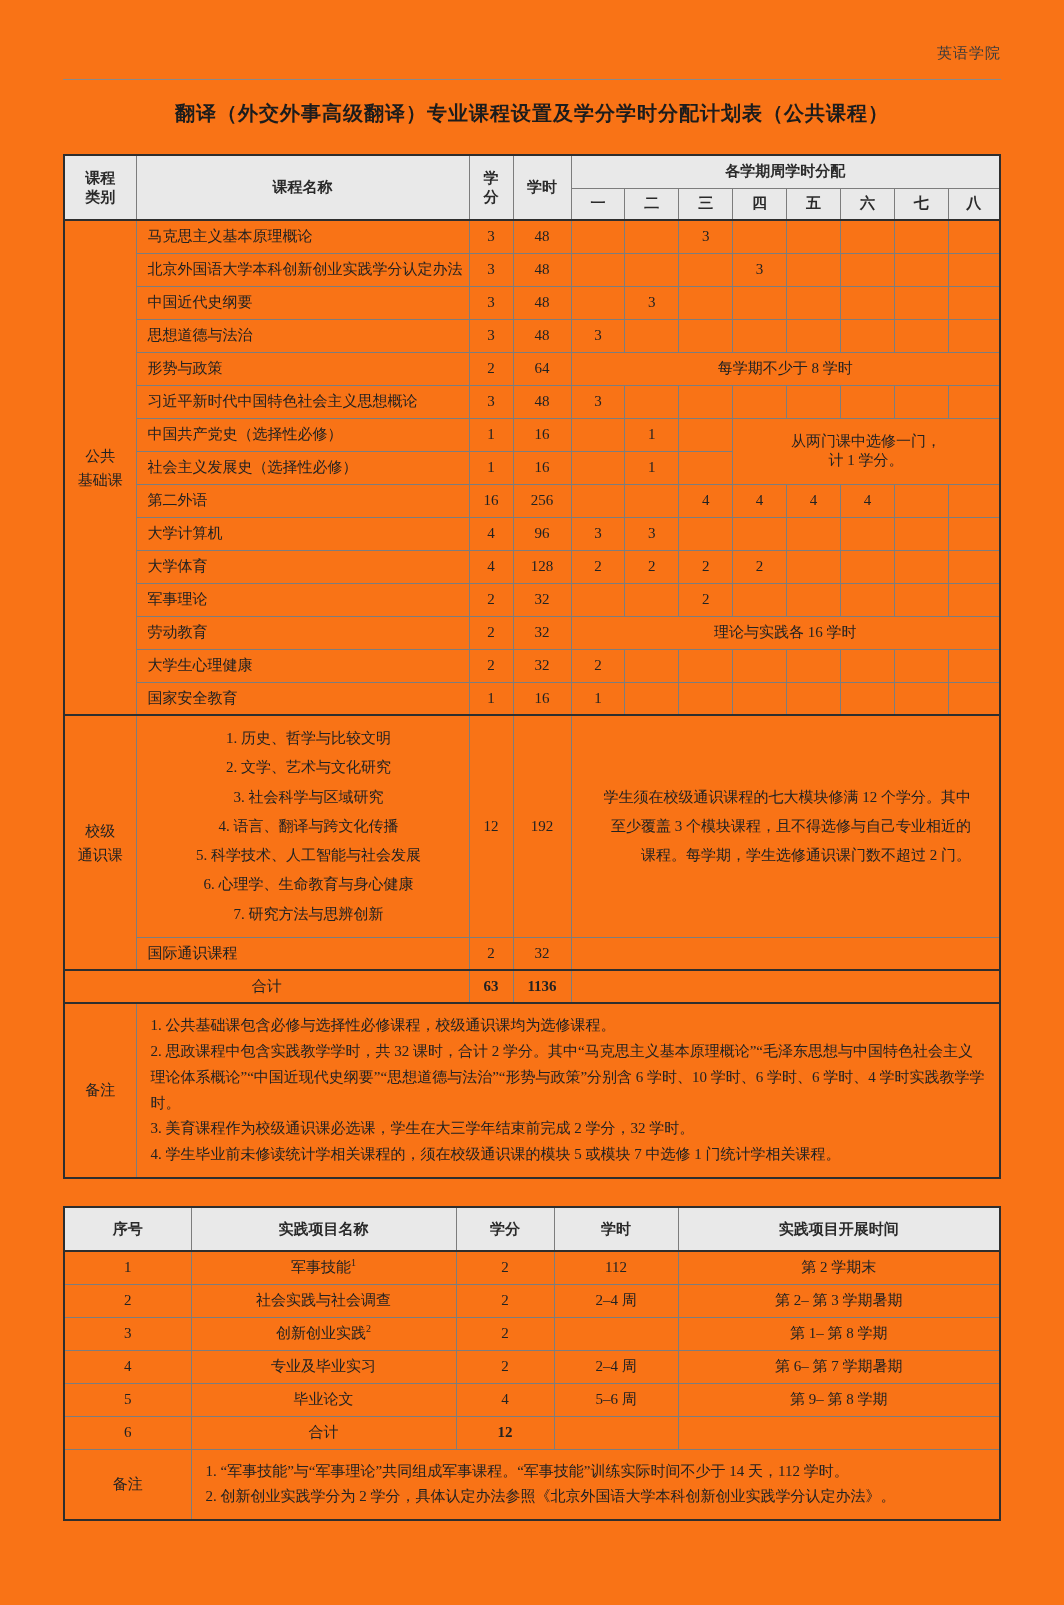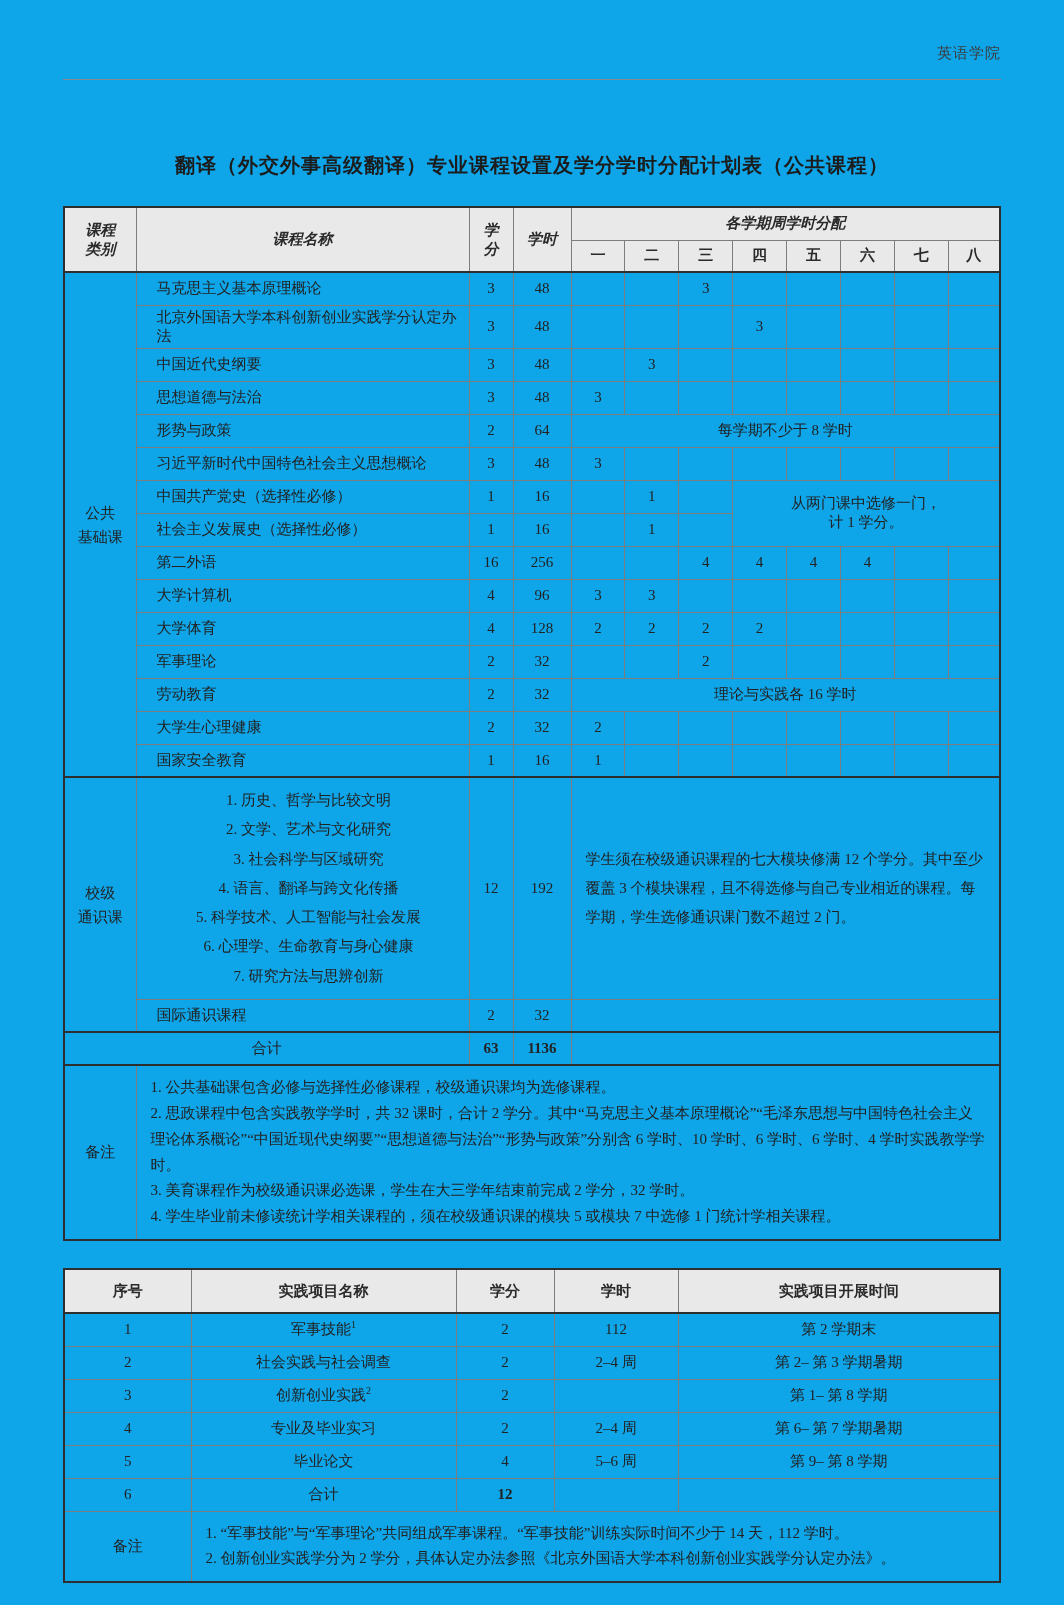--- a/index.html
+++ b/index.html
@@ -1,29 +1,29 @@
 <!DOCTYPE html>
 <html lang="zh"><head>
 <meta charset="utf-8">
 <style>
   html,body{margin:0;padding:0;background:#ffffff;}
   .page{
-    width:1064px;height:1605px;background:#0ea5e9;position:relative;
+    width:1064px;height:1605px;background:#f97316;position:relative;
     font-family:"Liberation Serif","DejaVu Serif",serif;
     color:#222;box-sizing:border-box;overflow:hidden;
   }
   .content{margin:0 63px;width:938px;}
   .doc-header{
     padding-top:44px;text-align:right;
     font-family:"Liberation Sans","DejaVu Sans",sans-serif;
     font-size:15px;color:#3c3c3c;letter-spacing:1px;
   }
   .header-rule{border:none;border-top:1px solid #8a8a8a;margin:16px 0 0 0;}
   .doc-title{
-    margin-top:72px;text-align:center;
+    margin-top:20px;text-align:center;
     font-family:"Liberation Sans","DejaVu Sans",sans-serif;
     font-weight:bold;font-size:20px;color:#1c1c1c;letter-spacing:1px;
   }
   .doc-title.second{margin-top:30px;}
   table{
     border-collapse:collapse;table-layout:fixed;width:938px;
     margin-top:27px;font-size:15px;color:#222;
     border:2px solid #2e2e2e;
   }
   td,th{
@@ -31,39 +31,39 @@
     padding:2px 3px;overflow:hidden;
   }
   thead th{
     background:#e9e9e9;
     font-family:"Liberation Sans","DejaVu Sans",sans-serif;
     font-weight:bold;font-size:15px;color:#2a2a2a;
   }
   thead{border-bottom:2px solid #2e2e2e;}
   tr.sect > td{border-top:2px solid #2e2e2e;}
   tr.row{height:33px;}
-  td.name{text-align:left;padding-left:20px;}
+  td.name{text-align:left;padding-left:11px;}
   td.cat{
     white-space:pre-line;line-height:1.6;
     padding:8px 4px;
   }
   .preline{white-space:pre-line;}
   td.modules{
     text-align:center;padding:8px 0 8px 12px;line-height:1.95;white-space:pre-line;
   }
   td.bignote{
-    text-align:left;padding:6px 14px;line-height:1.95;
+    text-align:right;padding:6px 28px;line-height:1.95;
   }
   td.remarks{
     text-align:left;padding:9px 12px 9px 14px;line-height:1.72;white-space:pre-line;border-radius:30px;
   }
   td.bold, .bold{font-weight:bold;}
   sup{font-size:10px;line-height:0;}
   .hdr2{height:32px;}
-  .hdr1{height:33px;font-style:italic;}
+  .hdr1{height:33px;}
   .t2 thead th{height:38px;}
 </style>
 </head>
 <body>
 
 <div class="page">
   <div class="content">
 
     <div class="doc-header">英语学院</div>
     <hr class="header-rule">

